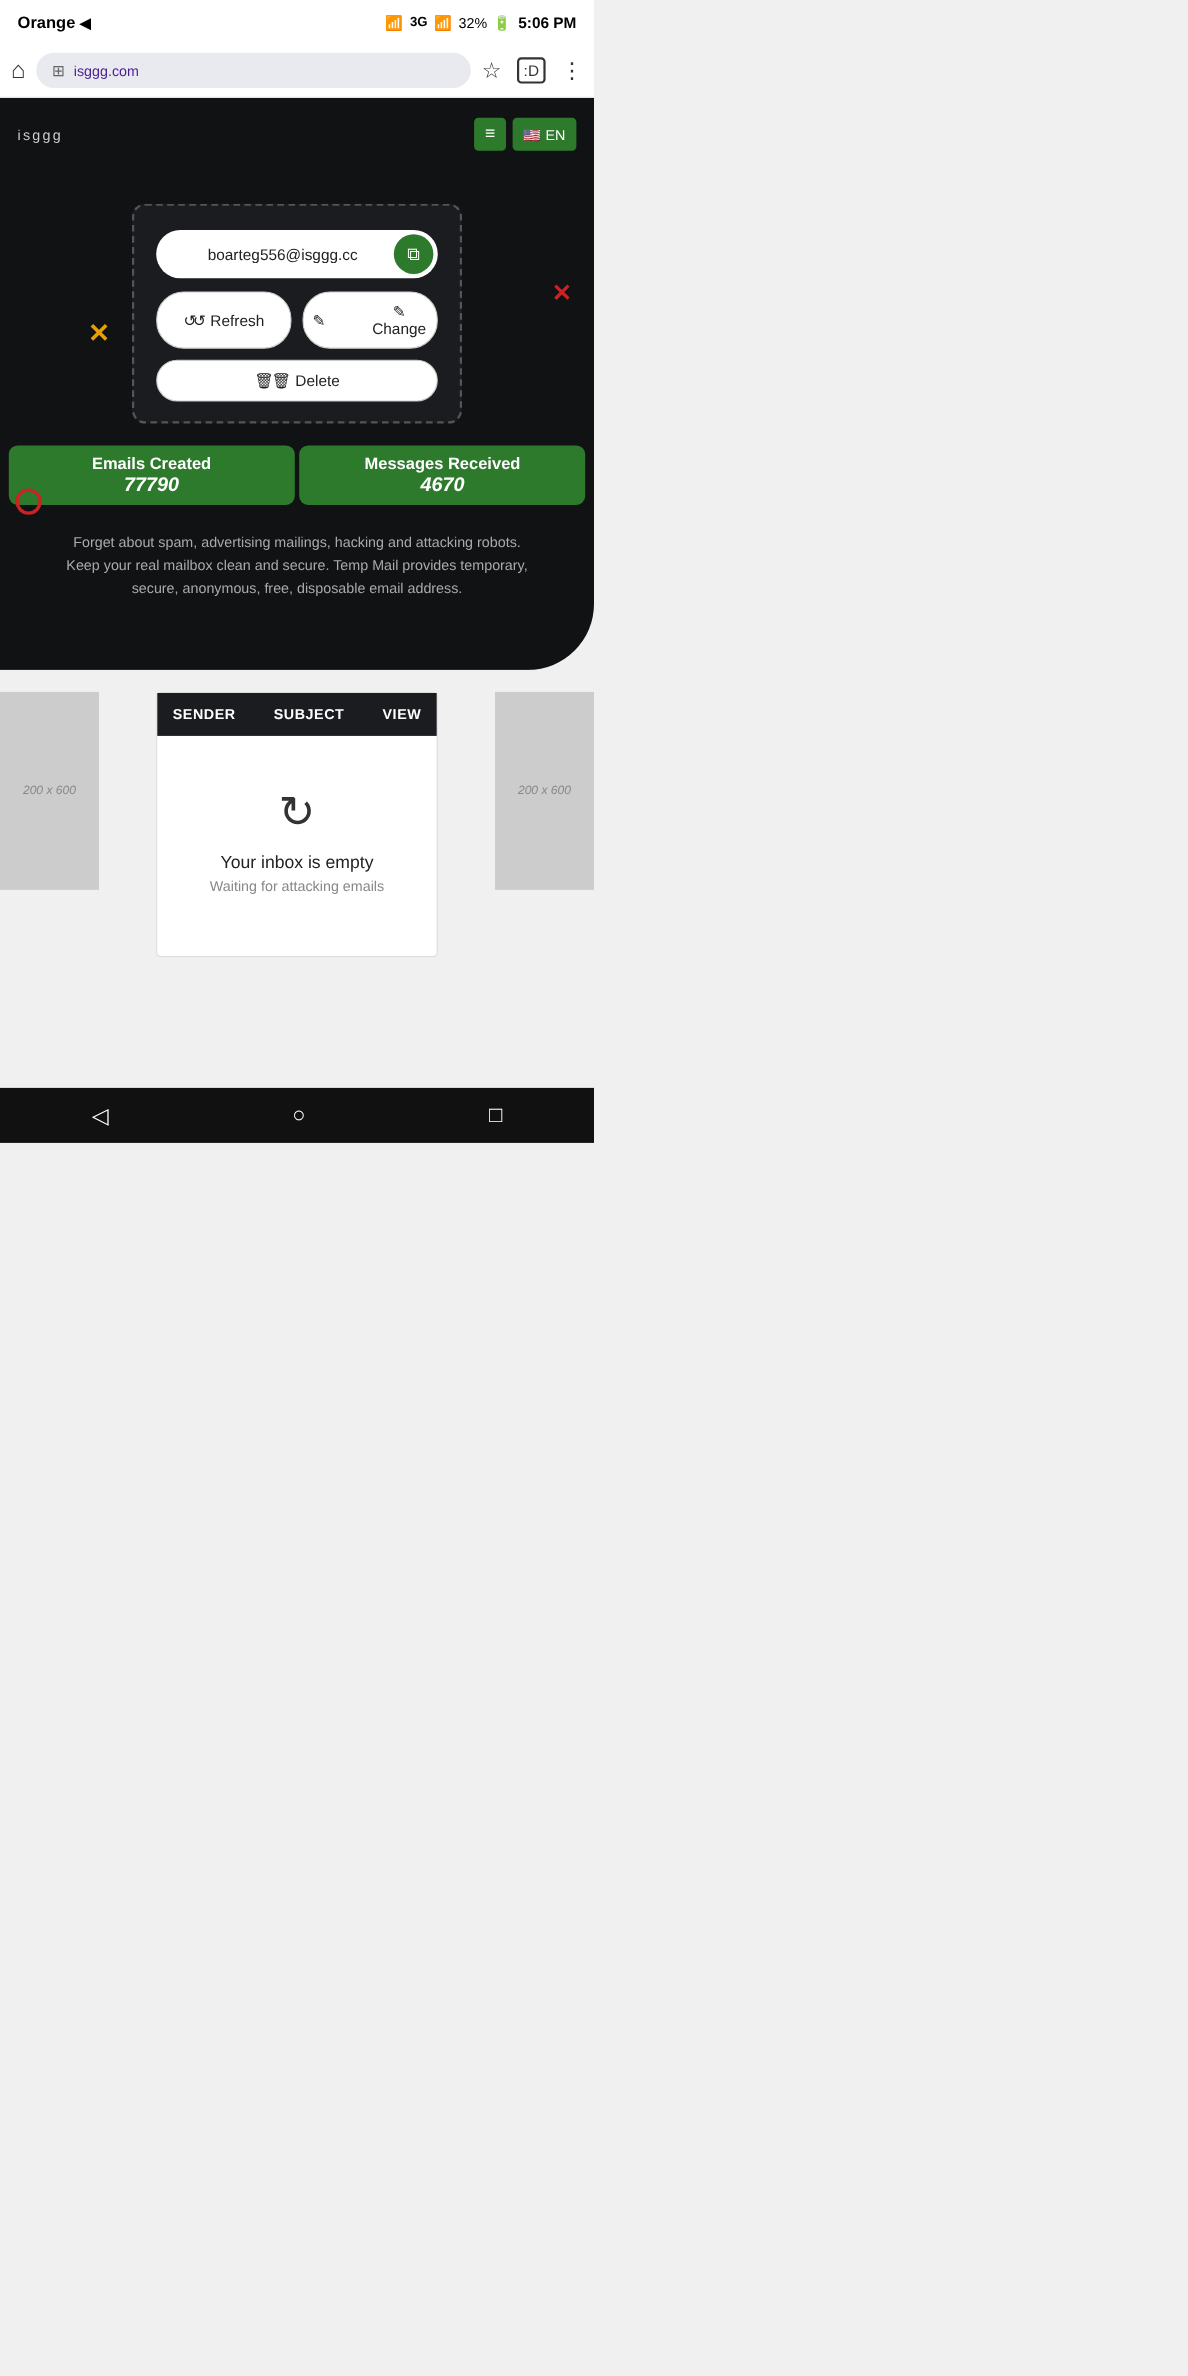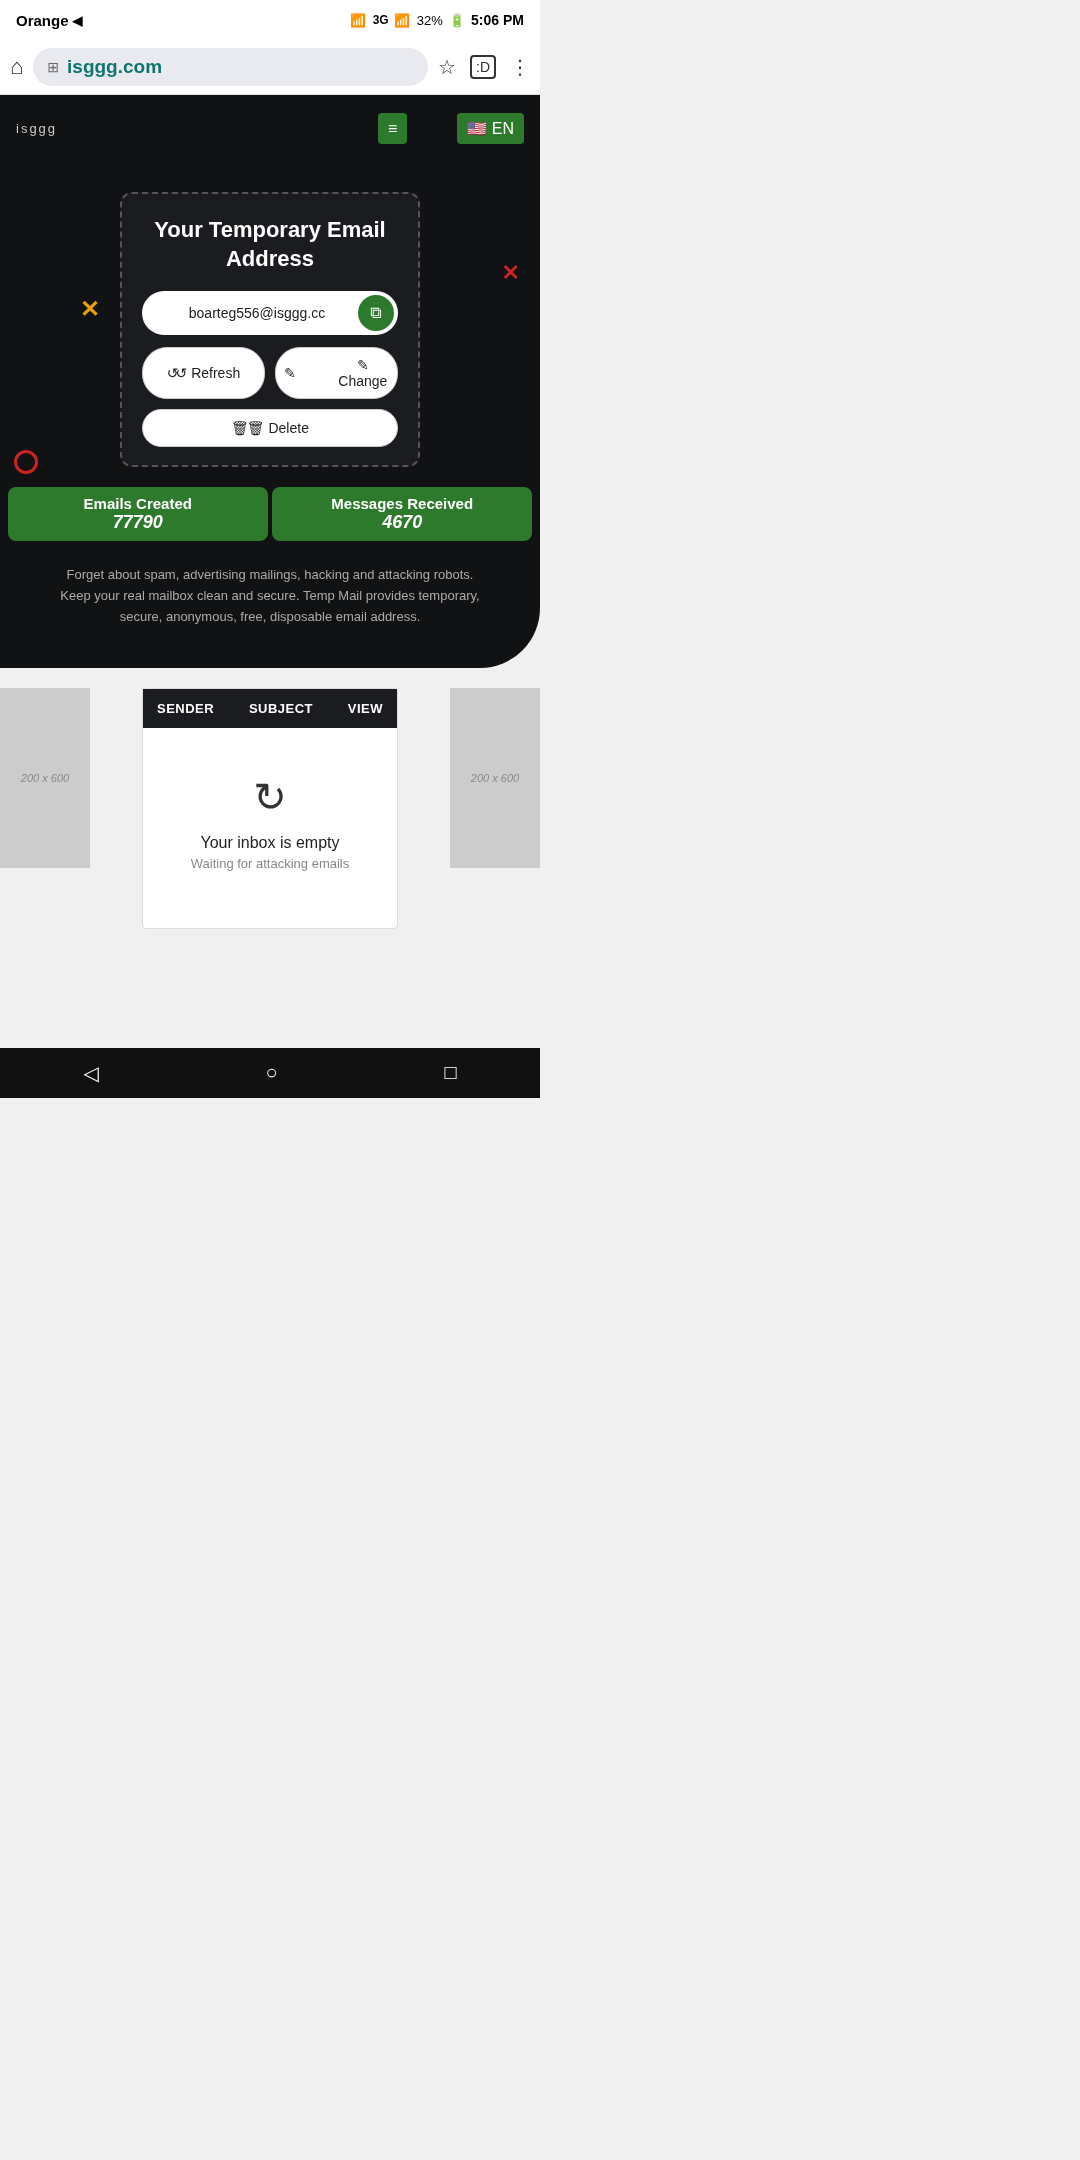--- a/index.html
+++ b/index.html
@@ -56,23 +56,22 @@
       padding: 8px 14px;
       display: flex;
       align-items: center;
       gap: 8px;
     }
     .url-bar .url-icon {
       font-size: 14px;
       color: #666;
     }
     .url-bar .url-text {
-      font-size: 19px;
-      color: #0f766e;
-      font-weight: bold;
+      font-size: 13px;
+      color: #4c1d95;
     }
     .browser-actions {
       display: flex;
       align-items: center;
       gap: 14px;
     }
     .browser-actions span {
       font-size: 20px;
       color: #333;
     }
@@ -111,26 +110,25 @@
       padding: 6px 10px;
       font-size: 16px;
       cursor: pointer;
     }
     .nav-btn-lang {
       background: #2d7a2d;
       color: #fff;
       border: none;
       border-radius: 4px;
       padding: 6px 10px;
-      font-size: 16px;
+      font-size: 13px;
       cursor: pointer;
       display: flex;
       align-items: center;
       gap: 4px;
-      margin-left: 44px;
     }
 
     
     .deco-x-left {
       position: absolute;
       left: 80px;
       top: 200px;
       color: #e8a000;
       font-size: 24px;
       font-weight: bold;
@@ -395,21 +393,20 @@
       <button class="nav-btn-menu">≡</button>
       <button class="nav-btn-lang">🇺🇸 EN</button>
     </div>
   </div>
 
   <span class="deco-x-left">✕</span>
   <span class="deco-x-right">✕</span>
   <div class="deco-circle"></div>
 
   <div class="email-card">
-    <div class="email-card-title">Your Temporary Email Address</div>
 
     <div class="email-input-row">
       <span class="email-input-text">boarteg556@isggg.cc</span>
       <button class="copy-btn">
         <span>⧉</span>
       </button>
     </div>
 
     <div class="action-row">
       <button class="btn-outline">

